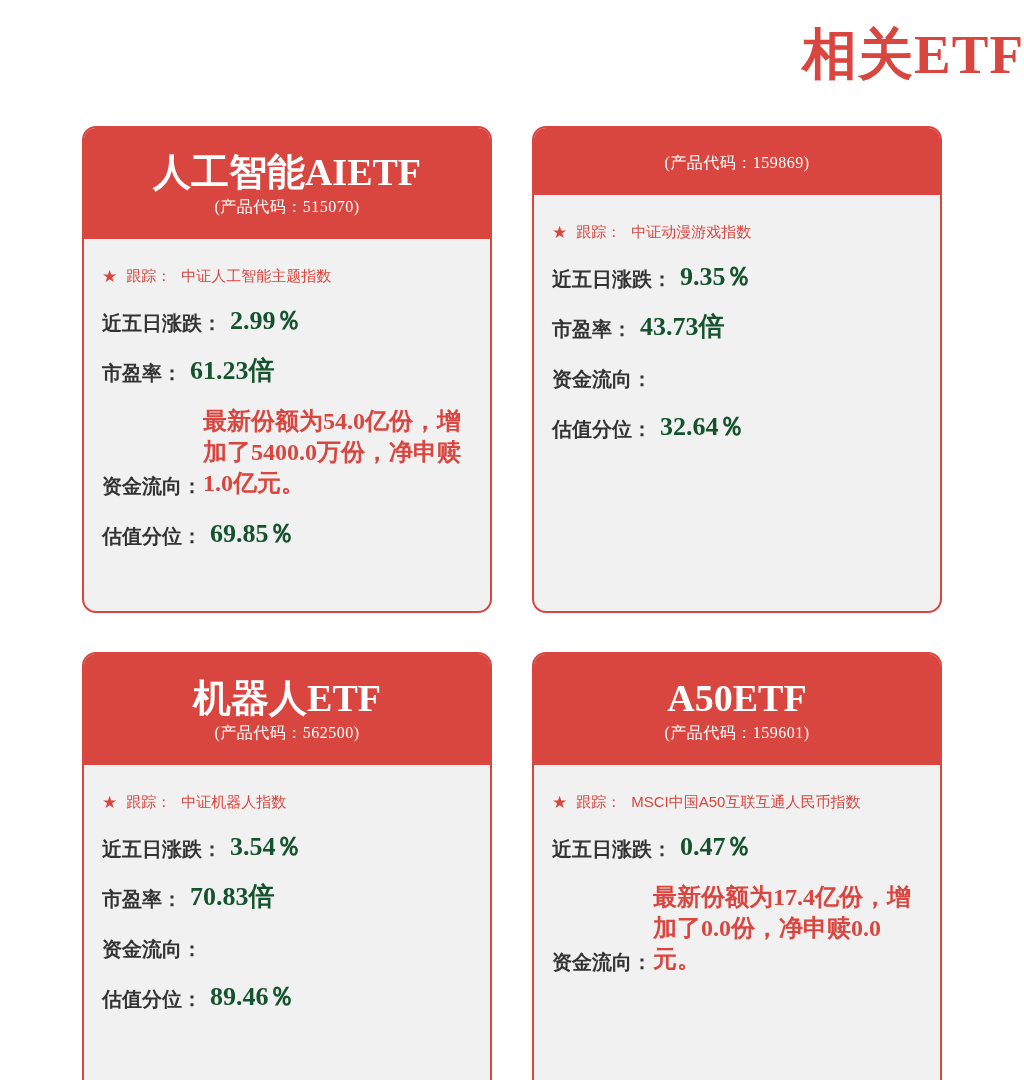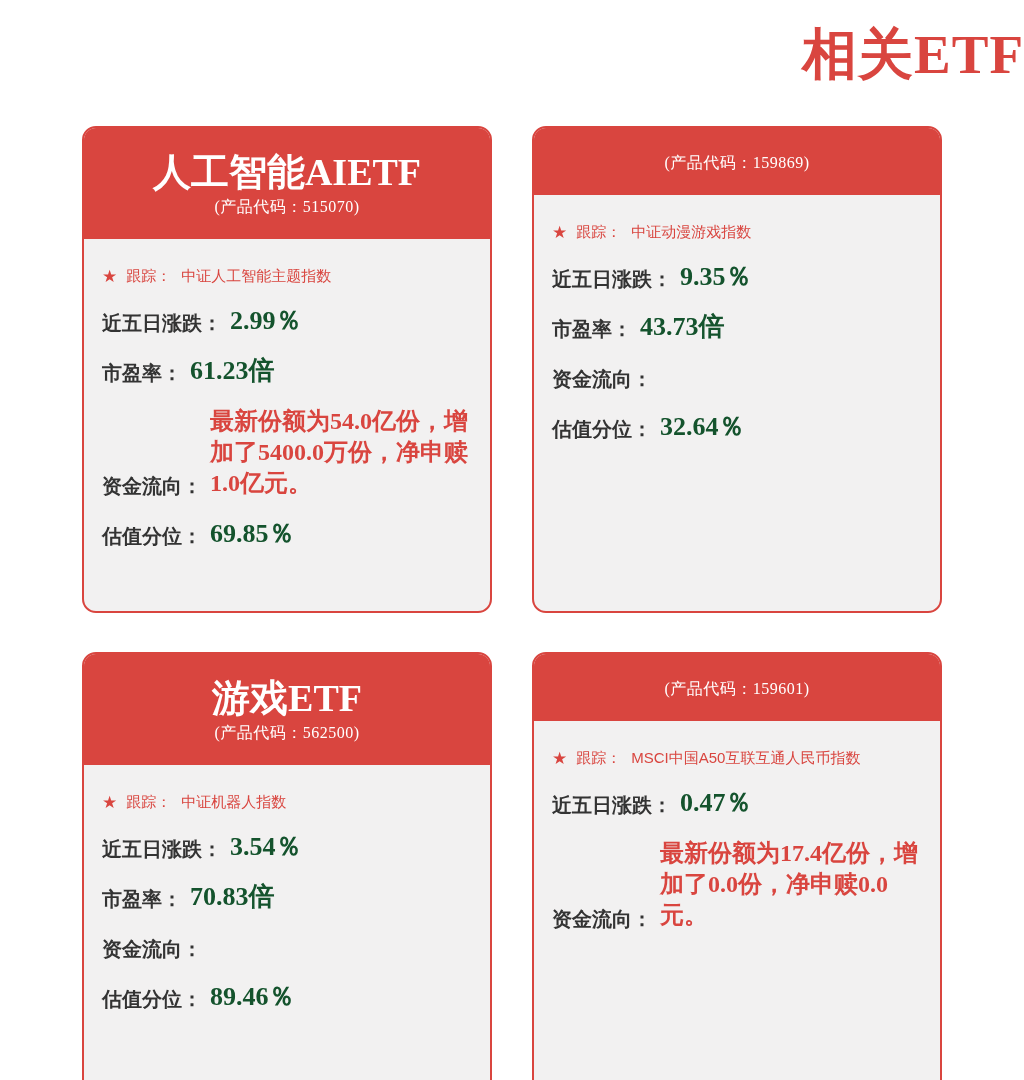--- a/index.html
+++ b/index.html
@@ -93,21 +93,21 @@
     font-weight: bold;
     color: #14532d;
     margin-left: 8px;
     line-height: 1.15;
   }
   .flow-value {
     font-family: "Liberation Serif", serif;
     font-size: 24px;
     font-weight: bold;
     color: #d9453f;
-    margin-left: 8px;
+    margin-left: 1px;
     flex: 1 1 auto;
     line-height: 1.3;
   }
 </style>
 </head>
 <body>
 
 <div class="page">
 
   <h1 class="page-title">相关ETF</h1>
@@ -167,21 +167,21 @@
         </div>
         <div class="stat-row">
           <span class="stat-label">估值分位：</span>
           <span class="stat-value">32.64％</span>
         </div>
       </div>
     </div>
 
     <div class="card">
       <div class="card-header">
-        <div class="card-title">游戏ETF</div>
+        <div class="card-title">机器人ETF</div>
         <div class="card-code">(产品代码：562500)</div>
       </div>
       <div class="card-body">
         <div class="track-row">
           <span class="star-icon">★</span>
           <span class="track-label">跟踪：</span>
           <span>中证机器人指数</span>
         </div>
         <div class="stat-row">
           <span class="stat-label">近五日涨跌：</span>
@@ -196,20 +196,21 @@
         </div>
         <div class="stat-row">
           <span class="stat-label">估值分位：</span>
           <span class="stat-value">89.46％</span>
         </div>
       </div>
     </div>
 
     <div class="card">
       <div class="card-header">
+        <div class="card-title">A50ETF</div>
         <div class="card-code">(产品代码：159601)</div>
       </div>
       <div class="card-body">
         <div class="track-row">
           <span class="star-icon">★</span>
           <span class="track-label">跟踪：</span>
           <span>MSCI中国A50互联互通人民币指数</span>
         </div>
         <div class="stat-row">
           <span class="stat-label">近五日涨跌：</span>

